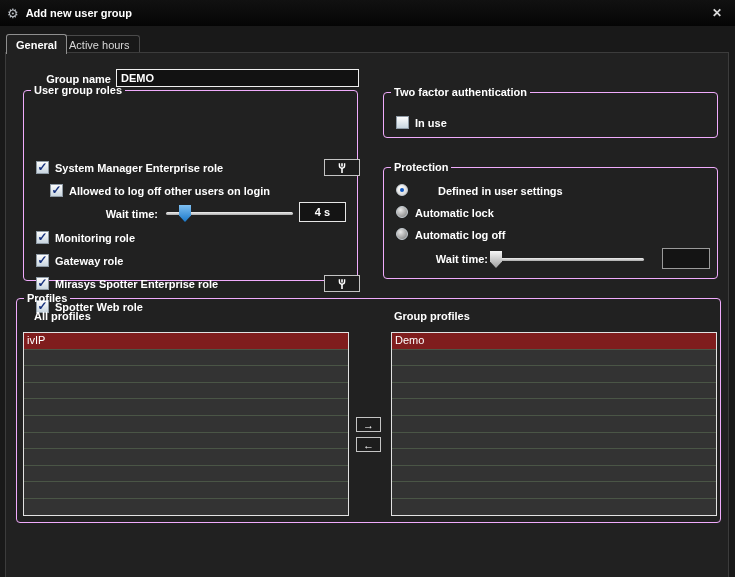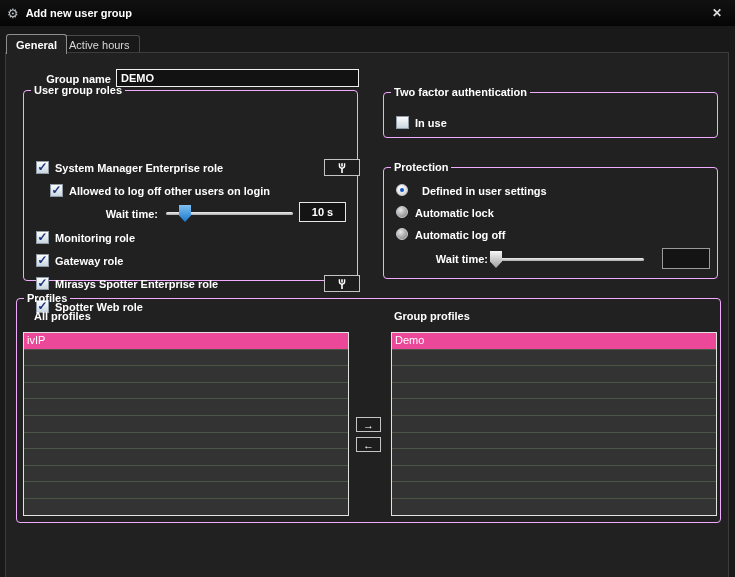--- a/index.html
+++ b/index.html
@@ -93,21 +93,21 @@
   .list {
     position:absolute; background:#333333; border:1px solid #e2e2e2;
     overflow:hidden; display:flex; flex-direction:column; cursor:default;
   }
   .list-row {
     flex:0 0 16.6px; border-bottom:1px solid #4a5546;
     background:#333333; color:#fff; line-height:15px; padding-left:3px;
     white-space:nowrap; overflow:hidden;
   }
   .list-row.alt { background:#3b3b3b; }
-  .list-row.selected { background:#ec4899; }
+  .list-row.selected { background:#7f1d1d; }
   
   .footer-btn {
     position:absolute; width:25px; height:18px; background:#222;
     border:1px solid #c4c4c4; display:flex; align-items:center; justify-content:center;
     font-size:12px; font-weight:bold; cursor:pointer;
   }
 </style>
 </head>
 <body>
 
@@ -146,21 +146,21 @@
     </div>
 
     <div class="checkbox" style="left:44px; top:131px;">
       <span class="check">✓</span>
     </div>
     <div class="lbl" style="left:63px; top:132px;">Allowed to log off other users on login</div>
 
     <div class="lbl lbl-r" style="left:32px; top:155px; width:120px;">Wait time:</div>
     <div class="slider-track" style="left:160px; top:159px; width:127px;"></div>
     <div class="slider-thumb thumb-blue" style="left:173px; top:152px;"></div>
-    <div class="valuebox" style="left:293px; top:149px; width:47px; height:20px; border:1px solid #e6e6e6;">10 s</div>
+    <div class="valuebox" style="left:293px; top:149px; width:47px; height:20px; border:1px solid #e6e6e6;">4 s</div>
 
     <div class="checkbox" style="left:30px; top:178px;">
       <span class="check">✓</span>
     </div>
     <div class="lbl" style="left:49px; top:179px;">Monitoring role</div>
 
     <div class="checkbox" style="left:30px; top:201px;">
       <span class="check">✓</span>
     </div>
     <div class="lbl" style="left:49px; top:202px;">Gateway role</div>
@@ -184,21 +184,21 @@
     <fieldset style="left:377px; top:33px; width:335px; height:52px;">
       <legend>Two factor authentication</legend>
     </fieldset>
     <div class="checkbox" style="left:390px; top:63px;"></div>
     <div class="lbl" style="left:409px; top:64px;">In use</div>
 
     <fieldset style="left:377px; top:108px; width:335px; height:118px;">
       <legend>Protection</legend>
     </fieldset>
     <div class="radio selected" style="left:390px; top:131px;"></div>
-    <div class="lbl" style="left:416px; top:132px;">Defined in user settings</div>
+    <div class="lbl" style="left:432px; top:132px;">Defined in user settings</div>
     <div class="radio" style="left:390px; top:153px;"></div>
     <div class="lbl" style="left:409px; top:154px;">Automatic lock</div>
     <div class="radio" style="left:390px; top:175px;"></div>
     <div class="lbl" style="left:409px; top:176px;">Automatic log off</div>
 
     <div class="lbl lbl-r" style="left:390px; top:200px; width:92px;">Wait time:</div>
     <div class="slider-track" style="left:490px; top:205px; width:148px;"></div>
     <div class="slider-thumb thumb-gray" style="left:484px; top:198px;"></div>
     <div class="valuebox" style="left:656px; top:195px; width:48px; height:21px; border:1px solid #9a9a9a;"></div>
 

